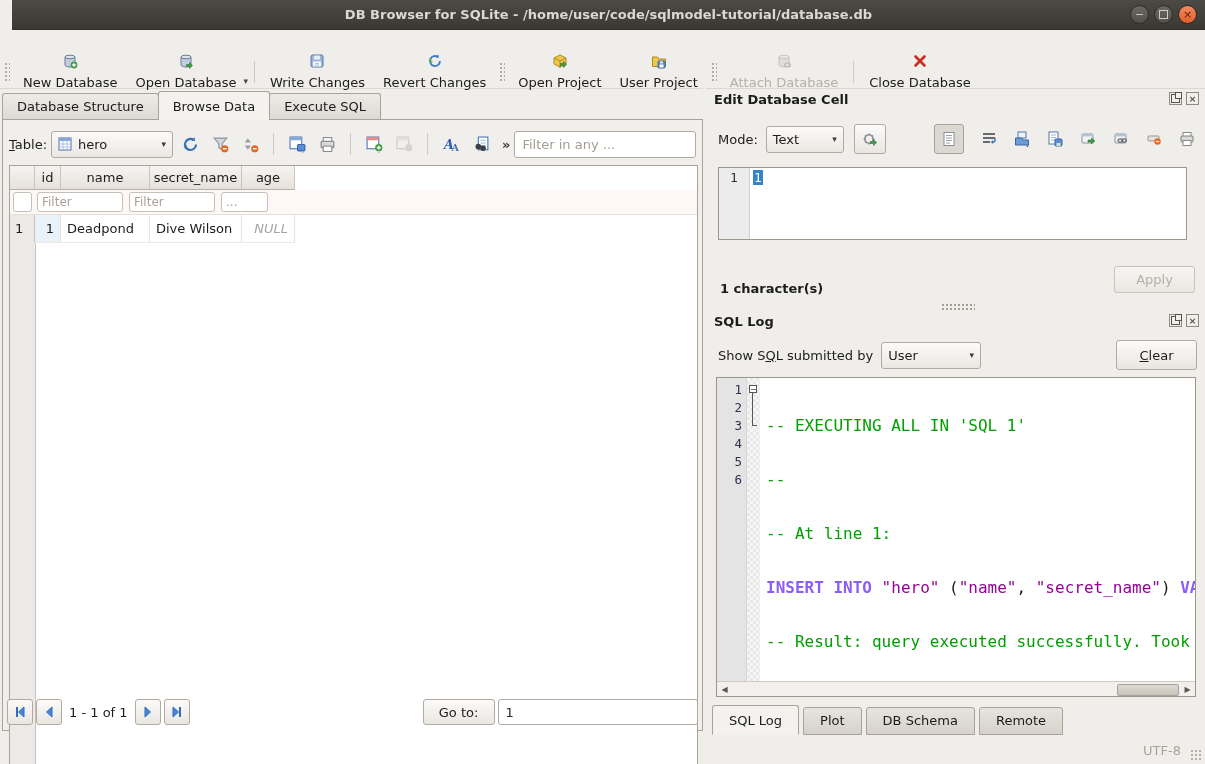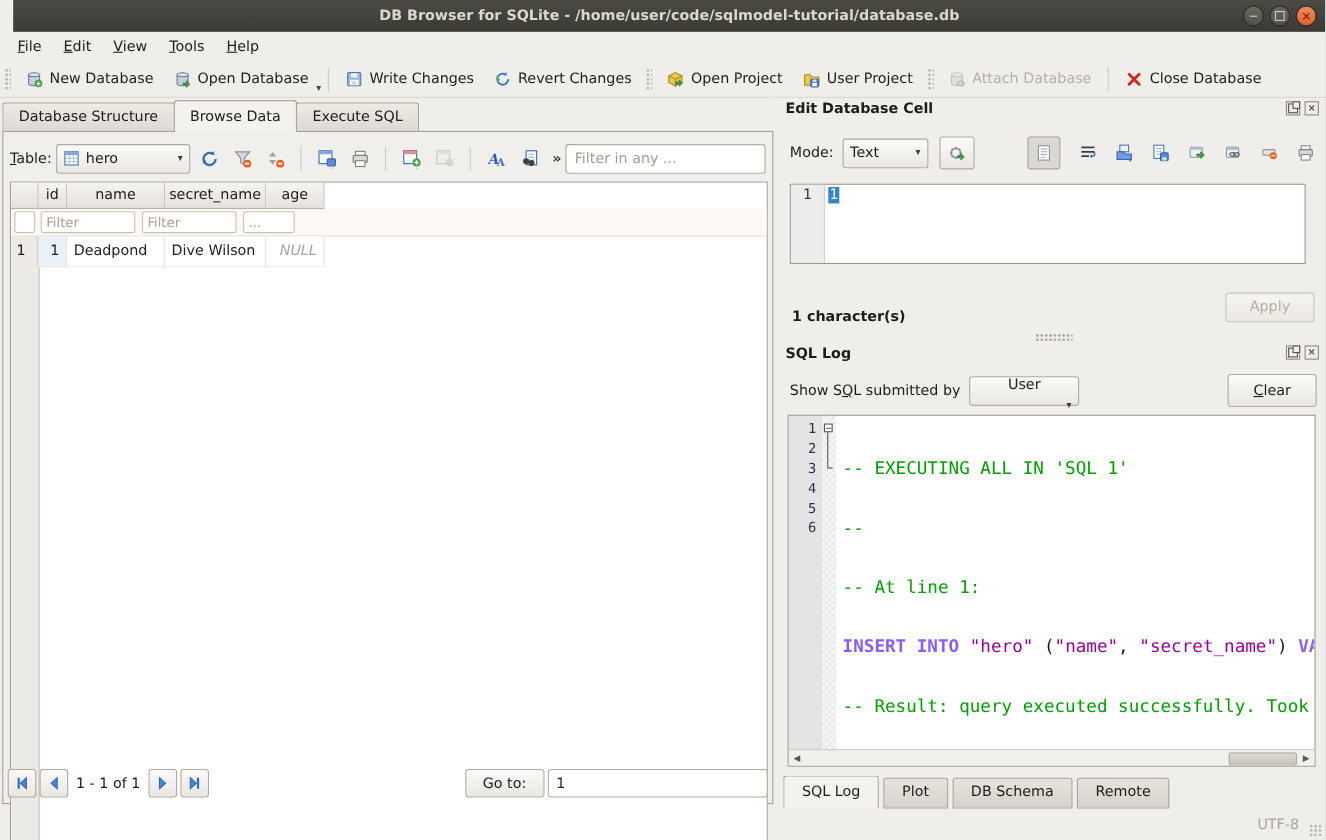--- a/index.html
+++ b/index.html
@@ -20,21 +20,21 @@
   
   .menubar{position:absolute;left:0;top:29px;right:0;height:26px;background:#f0eeea;
     display:flex;align-items:center;padding-left:6px;}
   .menuitem{padding:4px 10px;}
   .mn{text-decoration:underline;}
   
   .toolbar{position:absolute;left:0;top:55px;right:0;height:33px;background:#f0eeea;
     border-bottom:1px solid #dcd8d1;display:flex;align-items:center;}
   .grip{width:6px;height:20px;margin:0 4px;background-image:radial-gradient(#b3ada3 1px,transparent 1.2px);
     background-size:4px 4px;}
-  .tbtn{display:flex;align-items:center;gap:6px;padding:5px 9px;border-radius:3px;white-space:nowrap;}
+  .tbtn{display:flex;align-items:center;gap:6px;padding:5px 9px;border-radius:3px;white-space:nowrap;flex-direction:column;}
   .tbtn.disabled{color:#b5b0a7;}
   .tsep{width:1px;height:22px;background:#cfcac2;margin:0 6px;}
   .ddarrow{font-size:9px;color:#4a4843;margin-left:-2px;align-self:flex-end;padding-bottom:2px;}
   .ico{display:inline-block;width:16px;height:16px;position:relative;flex:0 0 auto;}
   .ico svg{display:block;}
   
   .leftpane{position:absolute;left:0;top:88px;width:706px;height:676px;}
   .rightpane{position:absolute;left:710px;top:88px;width:495px;height:676px;}
   
   .maintabs{position:absolute;left:2px;top:4px;display:flex;align-items:flex-end;height:28px;}
@@ -150,27 +150,20 @@
     <span class="title">DB Browser for SQLite - /home/user/code/sqlmodel-tutorial/database.db</span>
     <span class="winbtns">
       <span class="winbtn">−</span>
       <span class="winbtn">
           <span class="sq"></span>
         </span>
       <span class="winbtn close">×</span>
     </span>
   </div>
 
-  <div class="menubar">
-    <span class="menuitem"><span class="mn">F</span><span>ile</span></span>
-    <span class="menuitem"><span class="mn">E</span><span>dit</span></span>
-    <span class="menuitem"><span class="mn">V</span><span>iew</span></span>
-    <span class="menuitem"><span class="mn">T</span><span>ools</span></span>
-    <span class="menuitem"><span class="mn">H</span><span>elp</span></span>
-  </div>
 
   <div class="toolbar">
     <span class="grip"></span>
     <span class="tbtn">
       <span class="ico">
           <svg width="16" height="16" viewBox="0 0 16 16">
             <path d="M3 4v8c0 1.1 2.2 2 5 2s5-.9 5-2V4" fill="#c2cdde" stroke="#6b7a94"></path>
             <ellipse cx="8" cy="4" rx="5" ry="1.8" fill="#dde4ef" stroke="#6b7a94"></ellipse>
             <circle cx="12" cy="12" r="3.4" fill="#43a047"></circle>
             <path d="M12 10.2v3.6M10.2 12h3.6" stroke="#fff" stroke-width="1.3"></path>
@@ -532,21 +525,21 @@
       <span class="dockbtns">
         <span class="dockbtn">
             <span class="floatico"></span>
           </span>
         <span class="dockbtn">×</span>
       </span>
     </div>
 
     <div class="showrow">
       <span><span>Show S</span><span class="mn">Q</span><span>L submitted by</span></span>
-      <span class="combo" style="width:100px;margin-left:8px;flex-direction:column;">
+      <span class="combo" style="width:100px;margin-left:8px;">
         <span>User</span>
         <span class="carat">▾</span>
       </span>
       <span class="clearbtn">
           <span><span class="mn">C</span><span>lear</span></span>
         </span>
     </div>
 
     <div class="logview">
       <div class="logbody">

